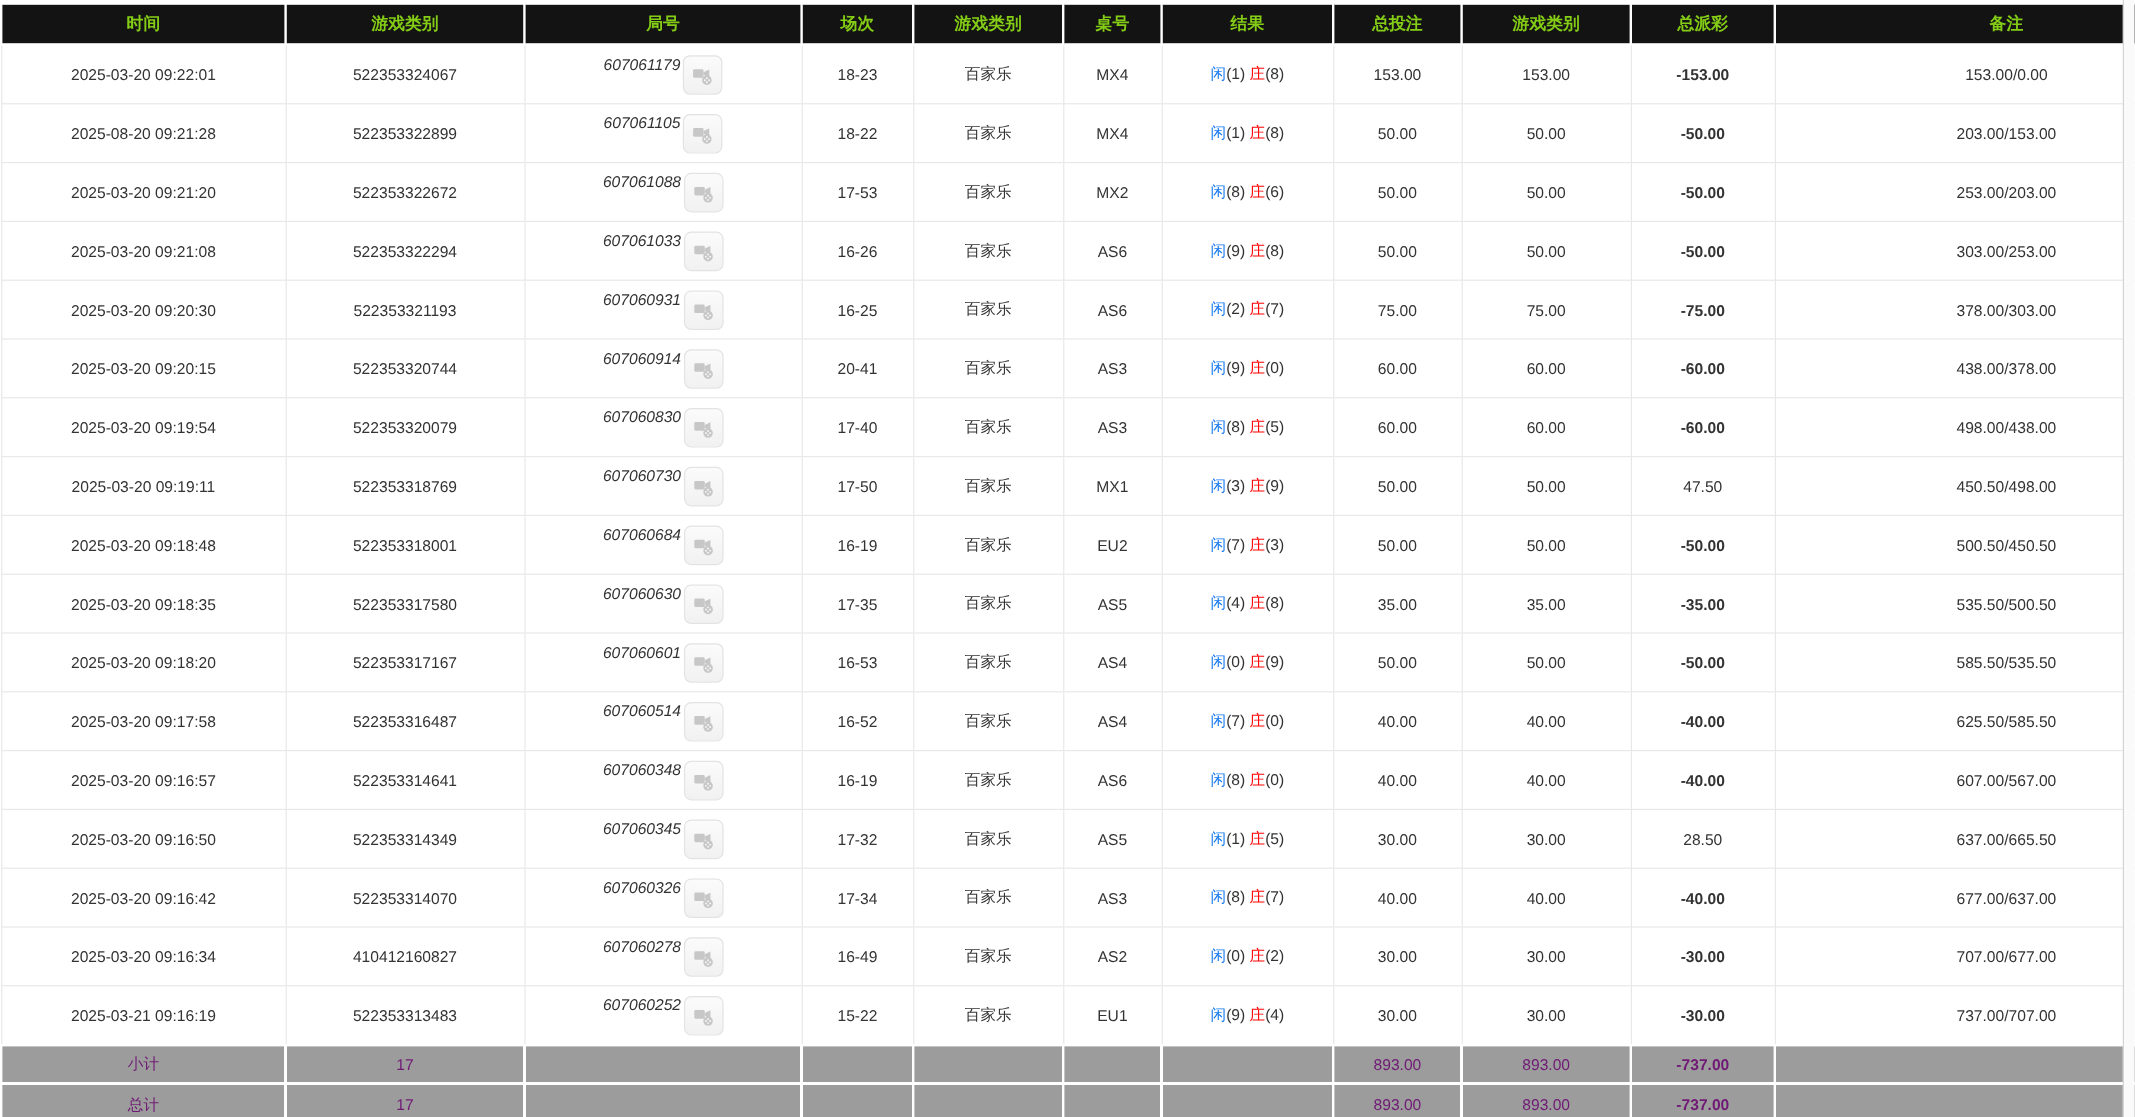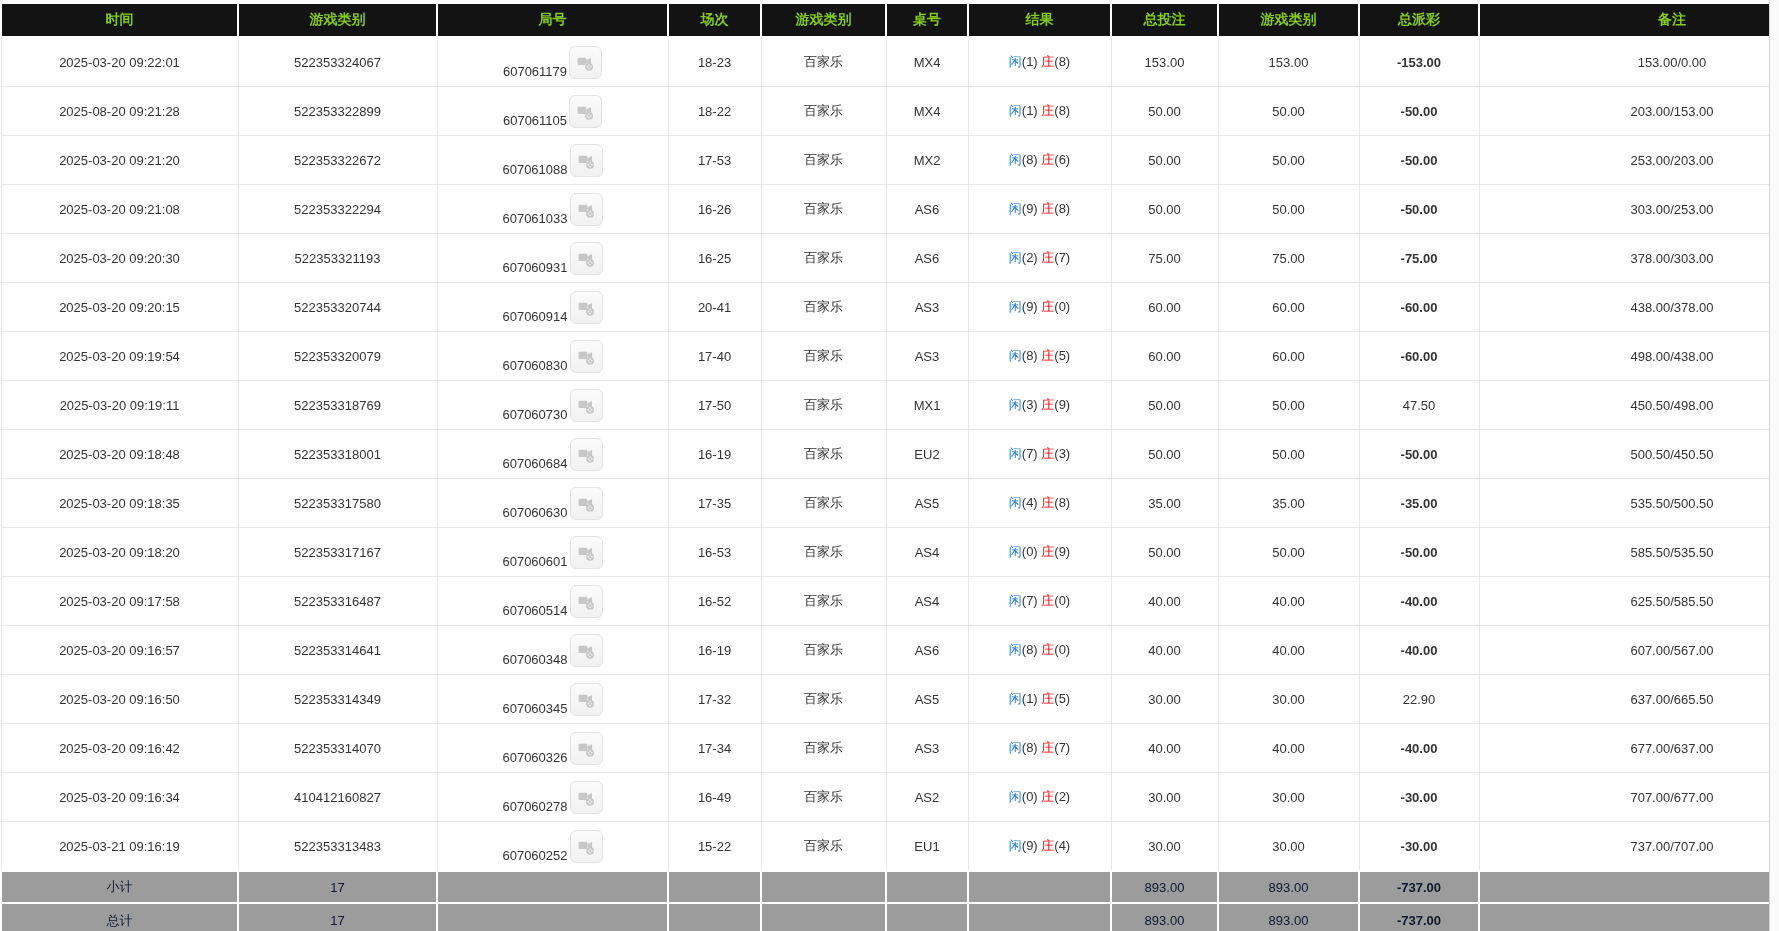--- a/index.html
+++ b/index.html
@@ -9,29 +9,29 @@
   table.records th{
     background:#131313;color:#84cc16;font-weight:bold;font-size:14px;
     height:32px;border:2px solid #ffffff;padding:0;text-align:center;
   }
   table.records td{
     font-size:13px;color:#333333;text-align:center;vertical-align:middle;
     border:1px solid #e8e8e8;height:48px;padding:0;background:#ffffff;
     white-space:nowrap;overflow:hidden;
   }
   tr.foot td{
-    background:#9c9c9c;color:#0f172a;border:2px solid #ffffff;height:30px;font-size:13px;
+    background:#9c9c9c;color:#701a75;border:2px solid #ffffff;height:30px;font-size:13px;
   }
   tr.foot.total td{height:33px;}
   .val-blue{color:#1478f0;}
   .val-red{color:#ff0000;font-weight:bold;}
   .res-p{color:#1478f0;}
   .res-b{color:#ff0000;}
   .res-n{color:#333333;}
-  .round-wrap{display:flex;align-items:flex-end;justify-content:center;gap:2px;}
+  .round-wrap{display:flex;align-items:flex-start;justify-content:center;gap:2px;font-style:italic;}
   .video-btn{
     width:33px;height:33px;border-radius:6px;border:1px solid #e3e3e3;
     background:linear-gradient(#fbfbfb,#f1f1f1);
     display:inline-flex;align-items:center;justify-content:center;
     padding:0;cursor:pointer;flex:0 0 auto;
   }
   .video-btn svg{display:block;}
   .scrollbar{
     position:absolute;top:0;right:0;width:9px;height:931px;
     background:#fafafa;border-left:1px solid #d4d4d4;
@@ -453,21 +453,21 @@
                 </svg>
               </button>
             </div>
           </td>
           <td>17-32</td>
           <td>百家乐</td>
           <td>AS5</td>
           <td><span class="res-p">闲</span><span class="res-n">(1)</span> <span class="res-b">庄</span><span class="res-n">(5)</span></td>
           <td class="val-blue">30.00</td>
           <td>30.00</td>
-          <td>22.90</td>
+          <td>28.50</td>
           <td>637.00/665.50</td>
         </tr>
         <tr>
           <td>2025-03-20 09:16:42</td>
           <td>522353314070</td>
           <td>
             <div class="round-wrap">
               <span>607060326</span>
               <button class="video-btn">
                 <svg width="19" height="19" viewBox="0 0 24 24">

